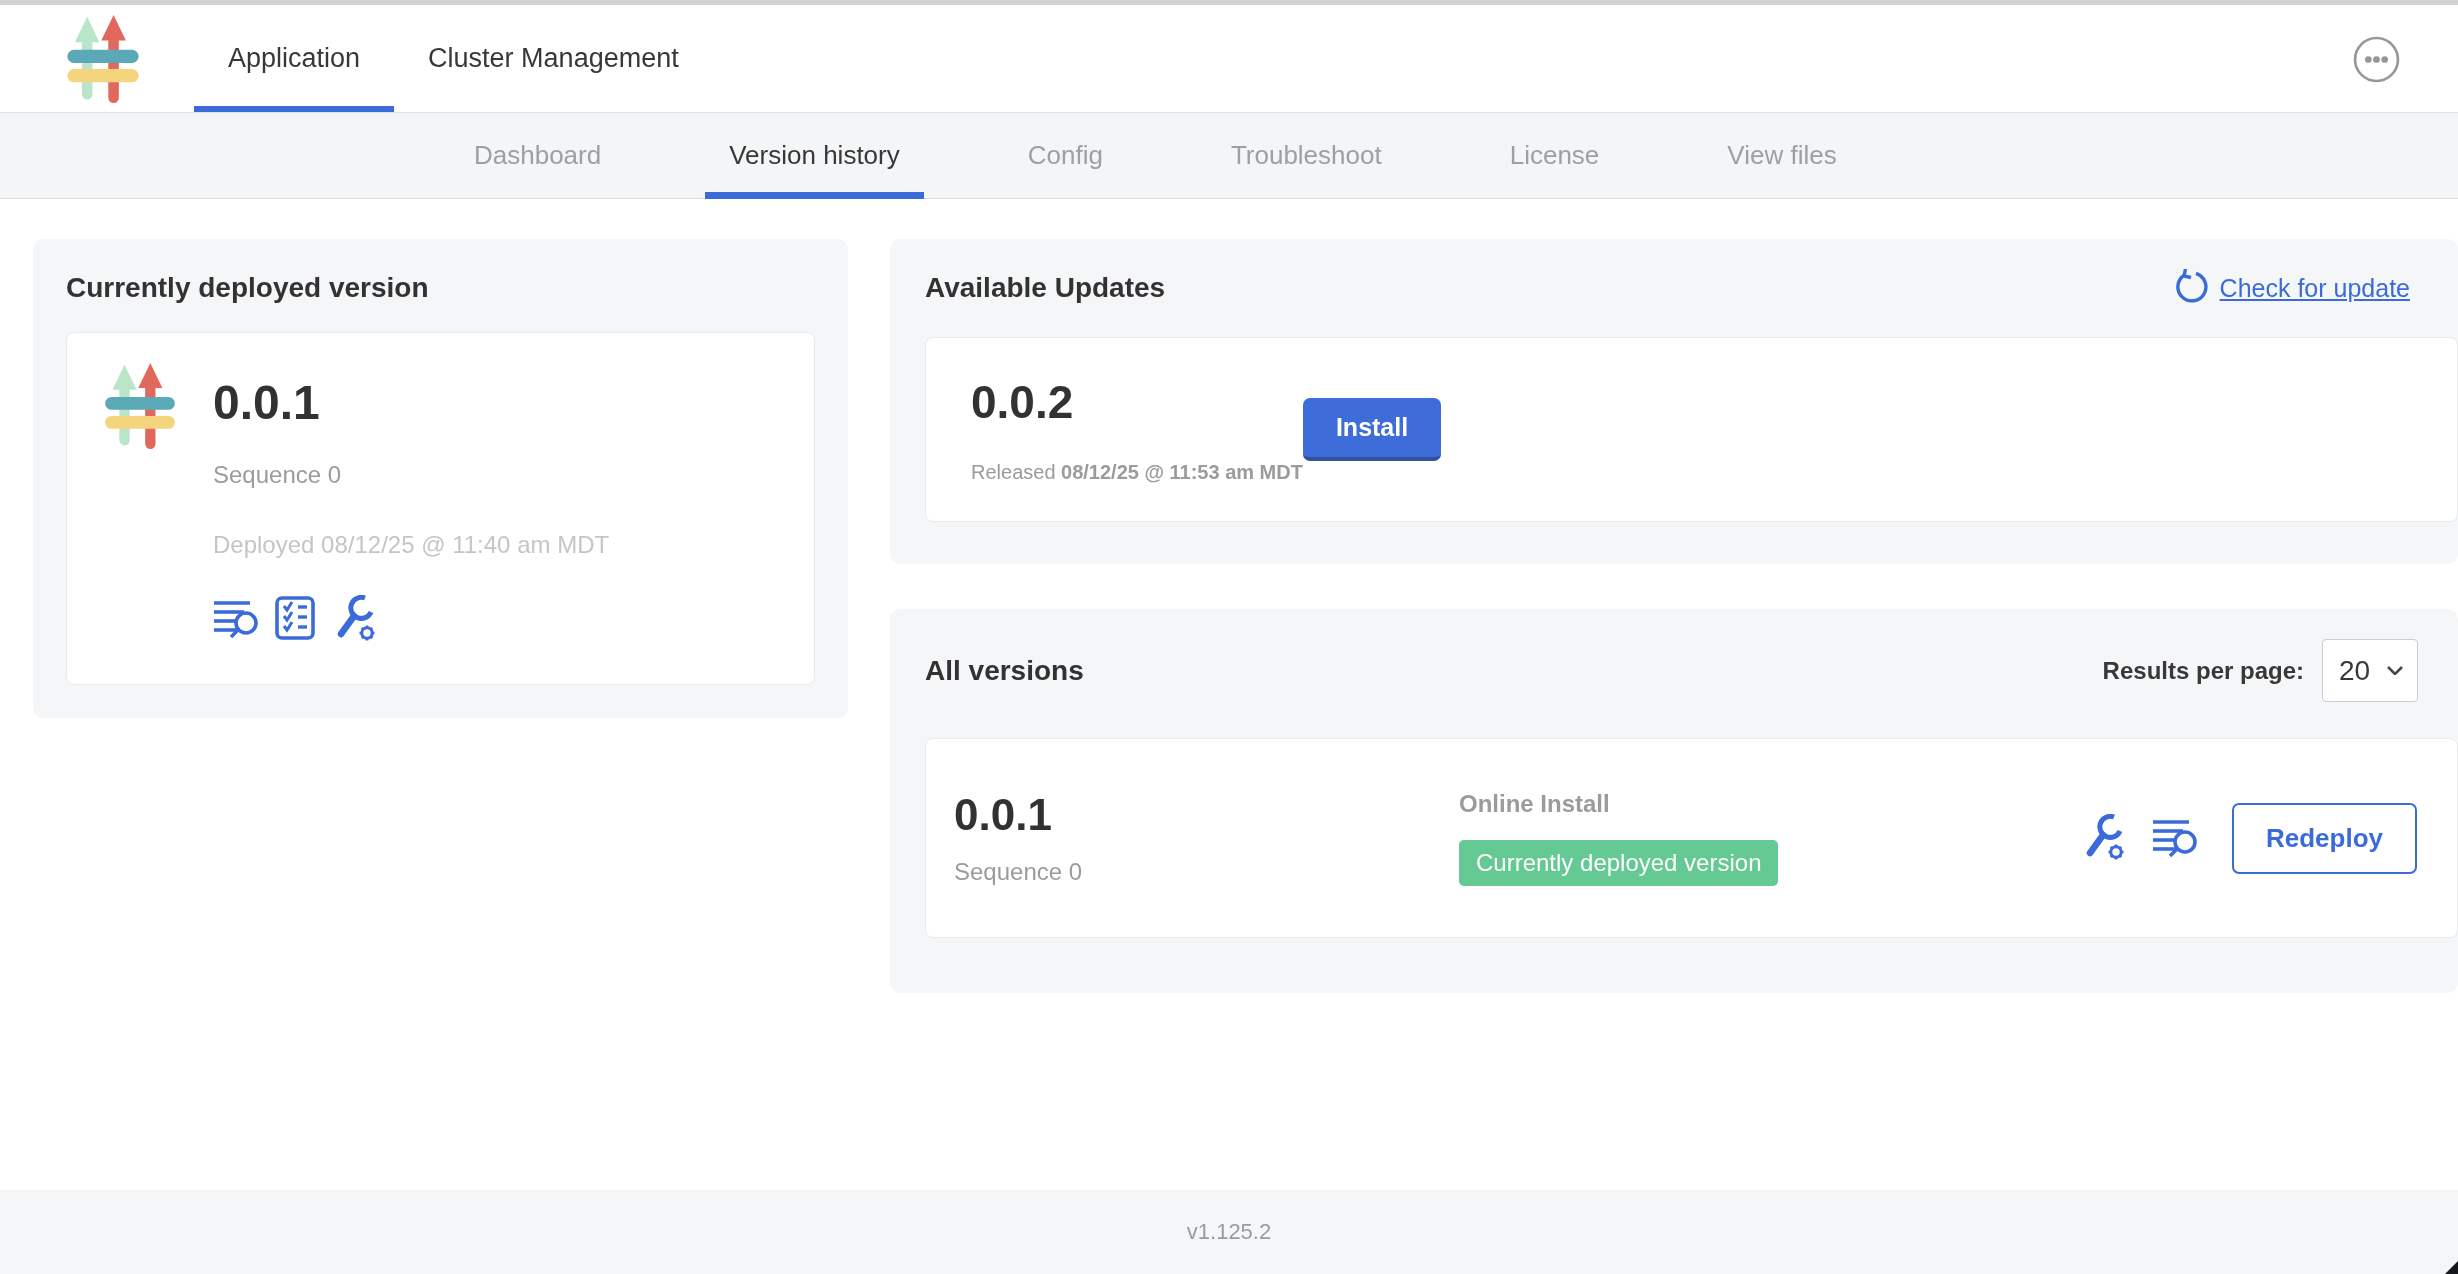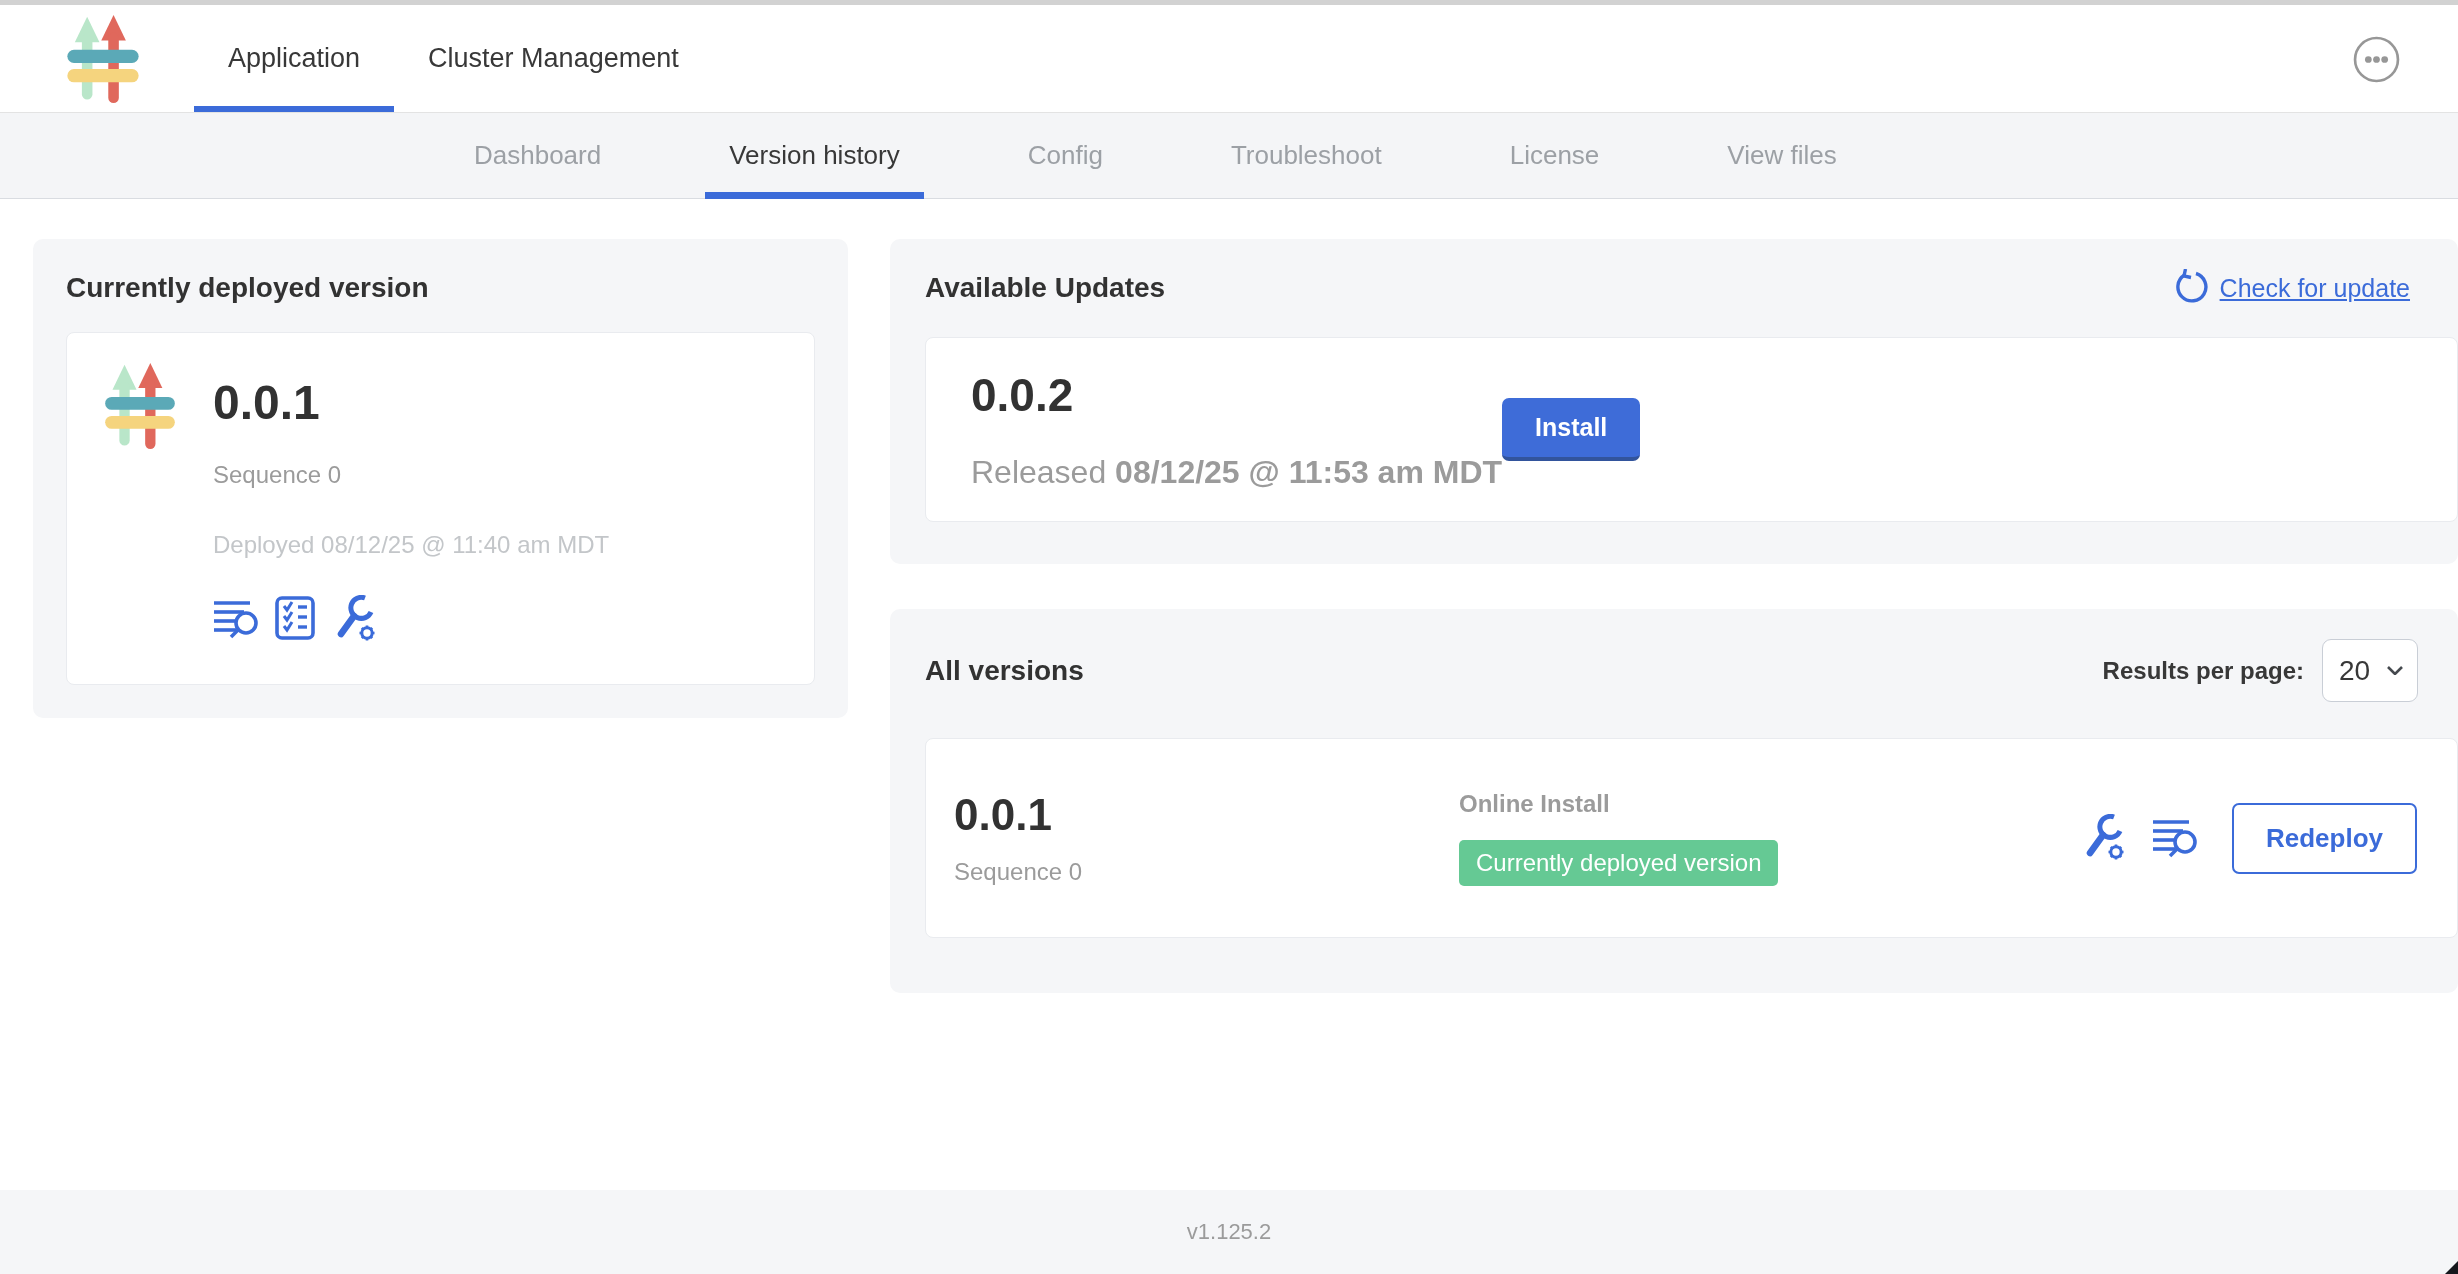--- a/index.html
+++ b/index.html
@@ -72,33 +72,33 @@
   .check-link {
     display:flex; align-items:center; gap:12px; color:#3b6bd9; font-size:25px; font-weight:500;
     text-decoration:none; cursor:pointer;
   }
   .check-link .link-text { text-decoration:underline; }
   .updates-inner {
     margin-top:30px; margin-right:-48px; padding:38px 45px; height:185px;
     display:flex; align-items:center; 
   }
   .upd-big { font-size:46px; font-weight:bold; color:#323232; }
-  .released { font-size:32px; color:#9b9b9b; margin-top:32px; }
+  .released { font-size:20px; color:#9b9b9b; margin-top:32px; }
   .released b { font-weight:bold; }
   .deploy-btn {
     background:#3e6cd8; border:none; border-bottom:4px solid #32549c; border-radius:7px;
     color:#fff; font-size:25px; font-weight:bold; padding:15px 33px; cursor:pointer;
     font-family:inherit; margin-right:0;
   }
 
   .versions-card { margin-top:45px; padding:30px 40px 55px 35px; }
   .results-ctl { display:flex; align-items:center; gap:18px; }
   .results-label { font-size:24px; font-weight:600; color:#383838; }
   .results-select {
-    width:96px; height:63px; background:#fff; border:1px solid #c9ced6; border-radius:9px;
+    width:96px; height:63px; background:#fff; border:1px solid #c9ced6; border-radius:4px;
     display:flex; align-items:center; justify-content:space-between; padding:0 14px 0 16px;
     font-size:28px; color:#383838; cursor:pointer;
   }
   .version-row {
     margin-top:36px; margin-right:-40px; height:200px; padding:35px 40px 35px 28px;
     display:flex; align-items:center;
   }
   .vcol { flex:0 0 505px; }
   .row-big { font-size:44px; font-weight:bold; color:#323232; }
   .mcol { flex:1; min-width:0; }

